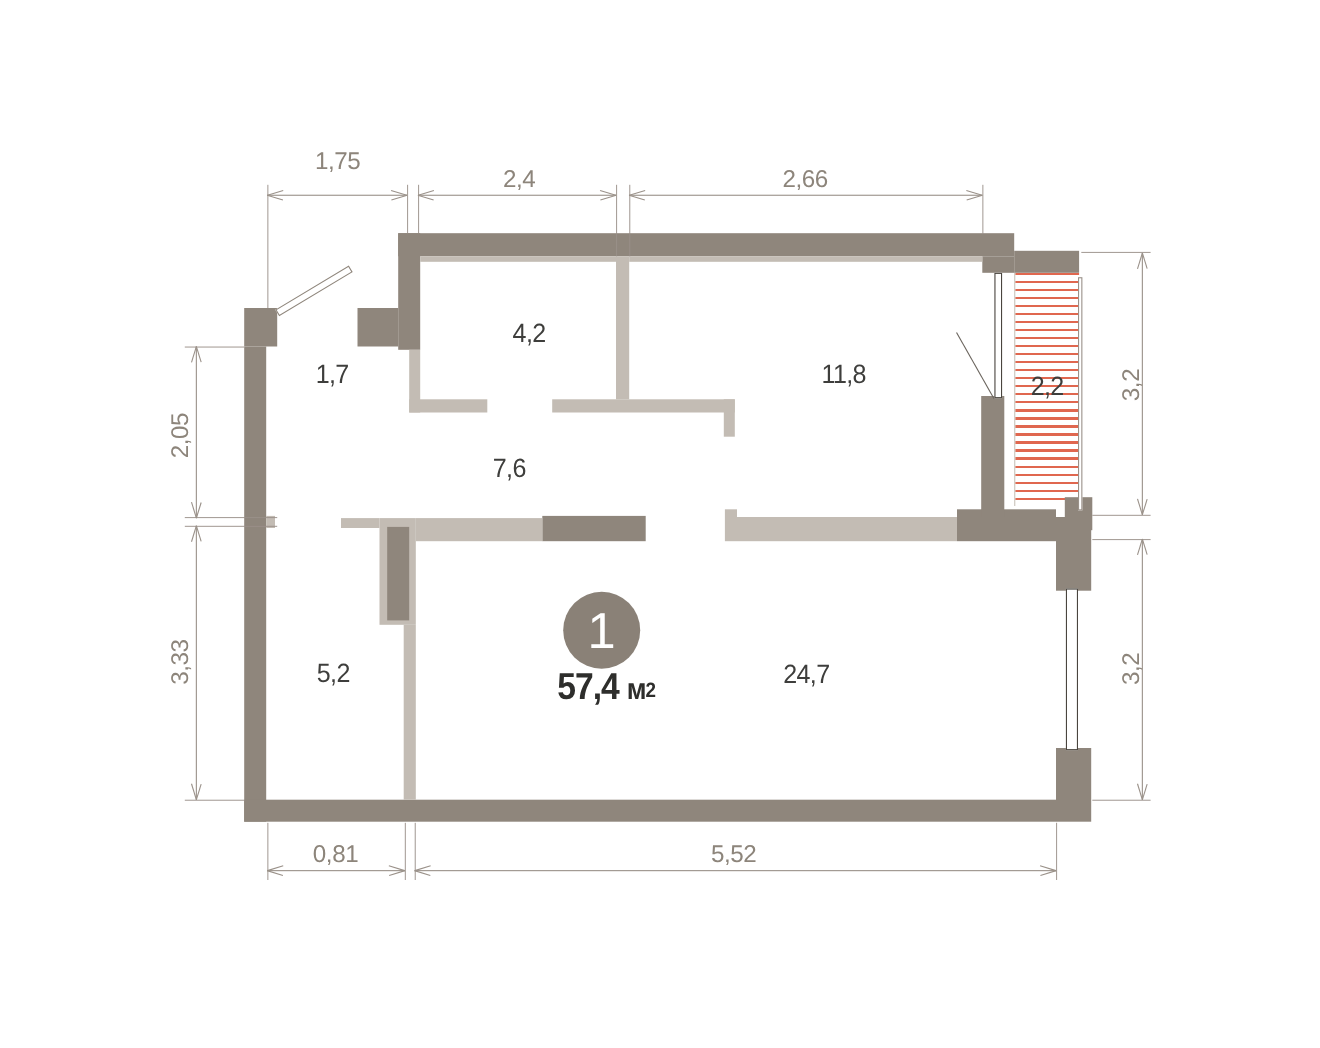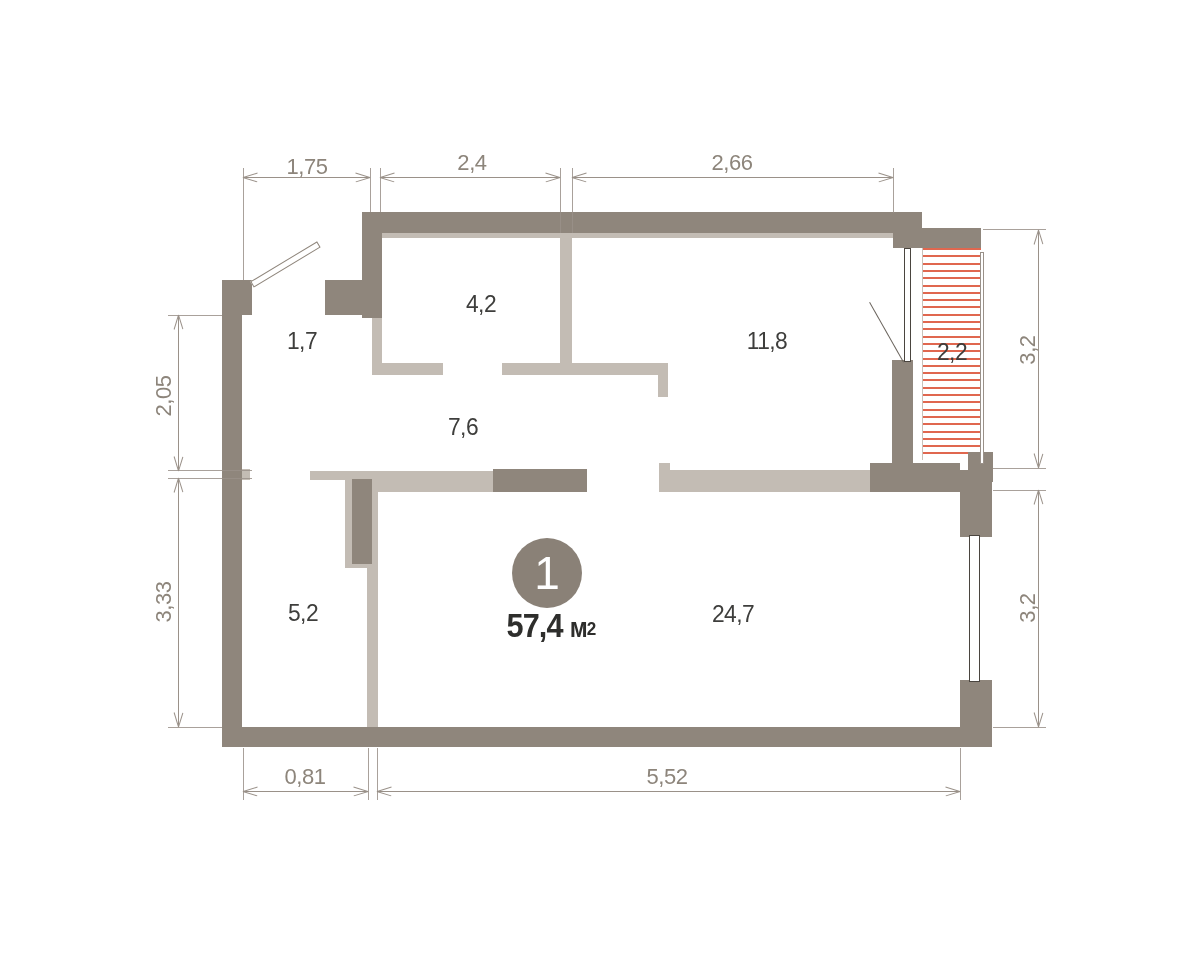--- a/index.html
+++ b/index.html
@@ -157,21 +157,21 @@
   <div class="ar ar-r" style="left:944px;top:783px;"></div>
   <div class="ar ar-u" style="left:170px;top:315px;"></div>
   <div class="ar ar-d" style="left:170px;top:455px;"></div>
   <div class="ar ar-u" style="left:170px;top:478px;"></div>
   <div class="ar ar-d" style="left:170px;top:711px;"></div>
   <div class="ar ar-u" style="left:1030px;top:230px;"></div>
   <div class="ar ar-d" style="left:1030px;top:452px;"></div>
   <div class="ar ar-u" style="left:1030px;top:490px;"></div>
   <div class="ar ar-d" style="left:1030px;top:711px;"></div>
 
-  <div class="dimtxt" style="left:307px;top:167px;">1,75</div>
+  <div class="dimtxt" style="left:307px;top:147px;">1,75</div>
   <div class="dimtxt" style="left:472px;top:163px;">2,4</div>
   <div class="dimtxt" style="left:732px;top:163px;">2,66</div>
   <div class="dimtxt" style="left:305px;top:777px;">0,81</div>
   <div class="dimtxt" style="left:667px;top:777px;">5,52</div>
   <div class="dimtxt vert" style="left:164px;top:396px;">2,05</div>
   <div class="dimtxt vert" style="left:164px;top:602px;">3,33</div>
   <div class="dimtxt vert" style="left:1028px;top:350px;">3,2</div>
   <div class="dimtxt vert" style="left:1028px;top:608px;">3,2</div>
 
   <div class="roomtxt" style="left:302px;top:341px;">1,7</div>

